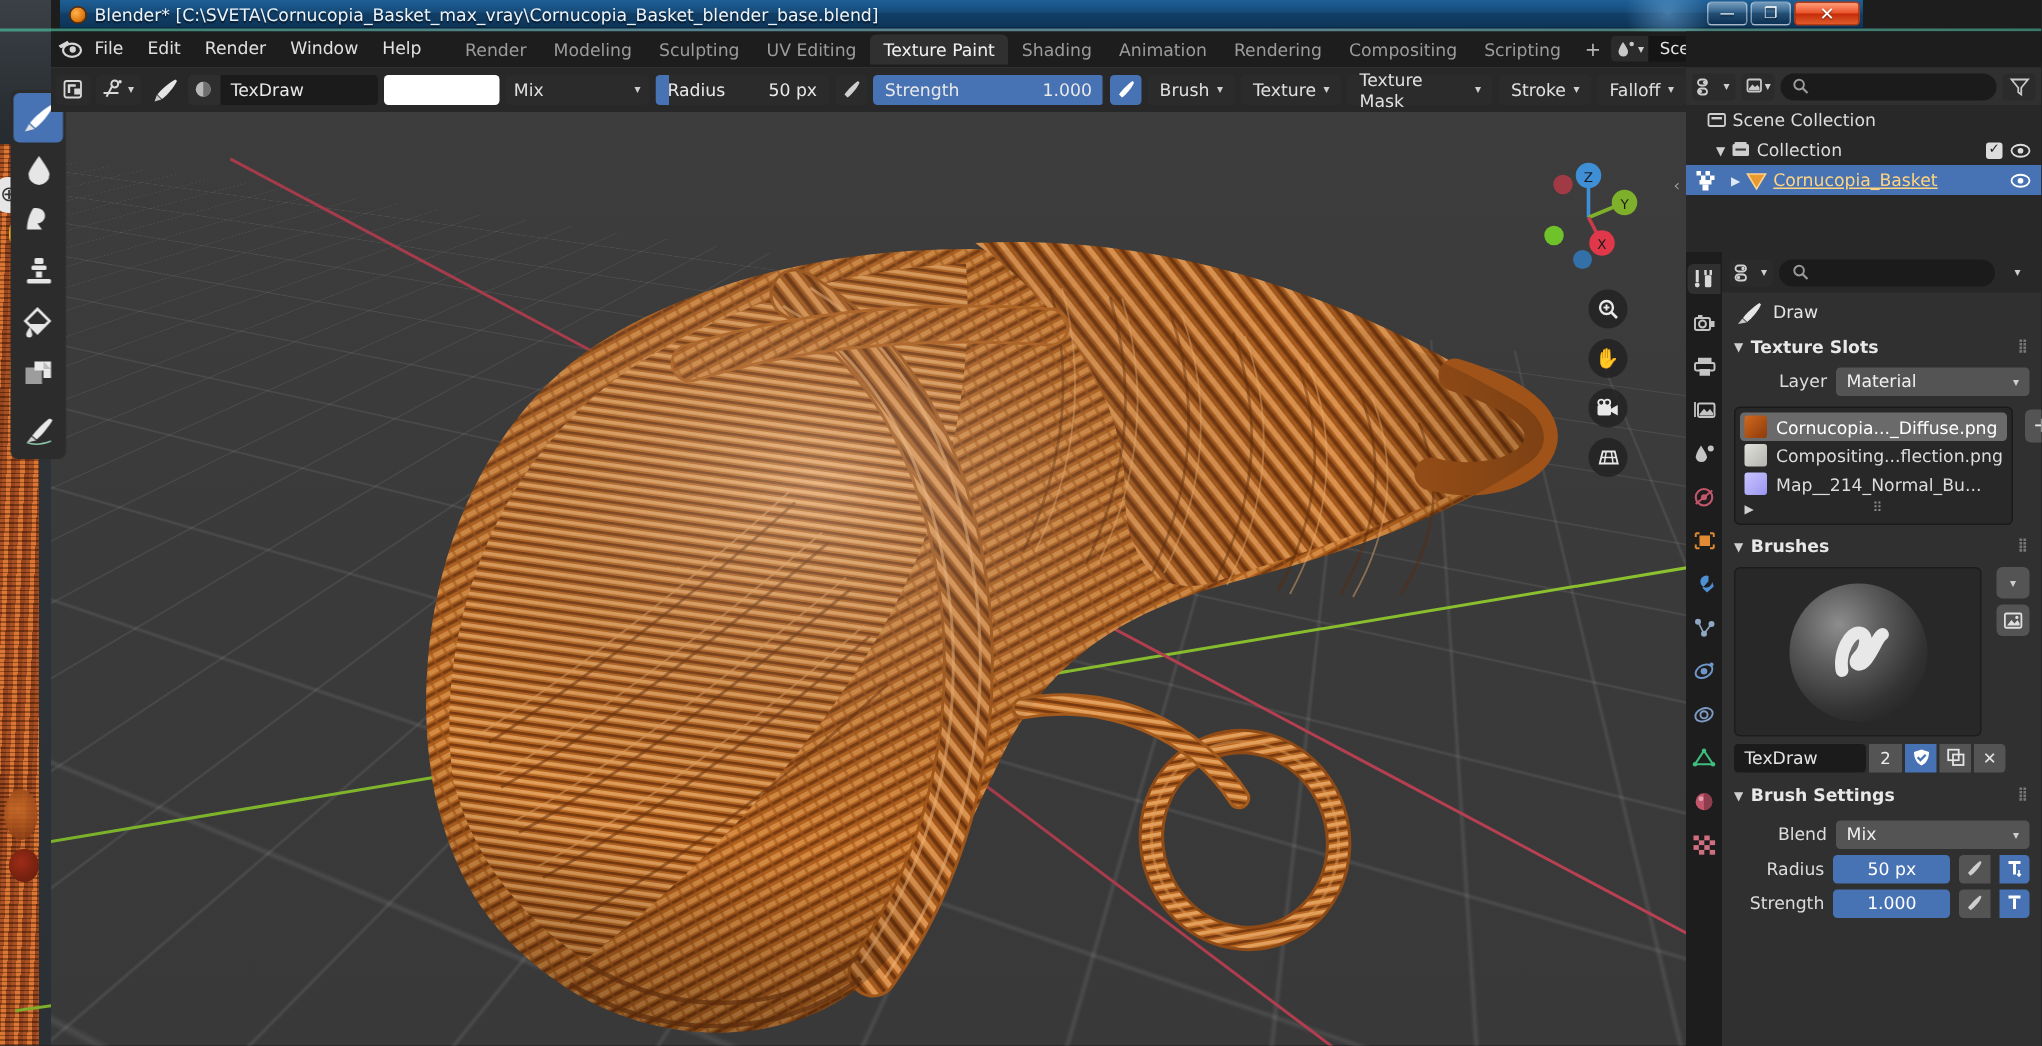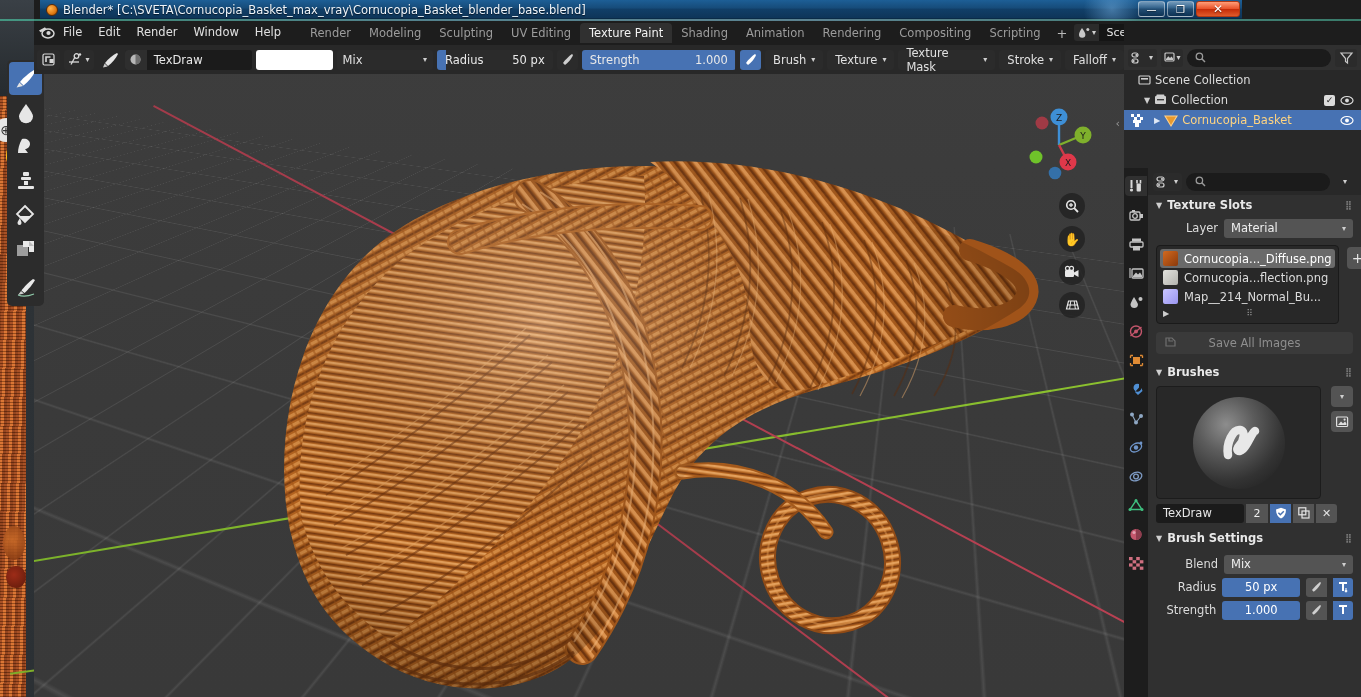--- a/index.html
+++ b/index.html
@@ -155,21 +155,21 @@
 
   
   .rcol { position:absolute; left:1124px; top:21px; width:237px; height:676px; background:#1d1d1d;}
   
   .outliner { position:absolute; left:0; top:24px; width:237px; height:123px; background:#282828;}
   .ol-header { height:25px; background:#303030; display:flex; align-items:center; gap:4px; padding:0 4px;}
   .ol-filter { flex:1; height:18px; background:#1b1b1b; border-radius:9px; display:flex;align-items:center;
     padding-left:8px; color:#888;}
   .ol-row { height:20px; display:flex; align-items:center; gap:4px; padding-left:6px; font-size:11.5px; color:#dcdcdc;}
   .ol-row.sel { background:#4772b3; }
-  .ol-row.sel .olname { color:#ffd481; }
+  .ol-row.sel .olname { color:#ffd481;text-decoration:underline; }
   .ol-right { margin-left:auto; display:flex; gap:5px; padding-right:7px; align-items:center;}
   .chkbox { width:11px;height:11px; background:#dcdcdc; border-radius:2px; color:#222; font-size:9px;
     display:flex;align-items:center;justify-content:center;}
 
   
   .props { position:absolute; left:0; top:147px; width:237px; height:550px; background:#303030; display:flex;}
   .ptabs { width:24px; background:#1d1d1d; padding-top:8px; display:flex; flex-direction:column; align-items:center; gap:9px;}
   .ptab { width:22px;height:20px; display:flex;align-items:center;justify-content:center; border-radius:4px 0 0 4px;}
   .ptab.active { background:#303030; }
   .pbody { flex:1; overflow:hidden; position:relative;}
@@ -928,20 +928,27 @@
             <svg width="11" height="11" viewBox="0 0 11 11">
                 <circle cx="4.4" cy="4.4" r="3.2" fill="none" stroke="#9a9a9a" stroke-width="1.3"></circle>
                 <line x1="6.8" y1="6.8" x2="10" y2="10" stroke="#9a9a9a" stroke-width="1.5"></line>
               </svg>
           </div>
           <div class="vh-icobtn" style="background:transparent;">
               <span class="chev">▾</span>
             </div>
         </div>
 
+        <div class="p-crumb">
+          <svg width="18" height="15" viewBox="0 0 18 15">
+              <path d="M16 1 C 12 3.5, 7 8, 5 11 L7.8 13.6 C 11 11, 15.5 6, 17 2 Z" fill="#e6e6e6"></path>
+              <path d="M4.6 11.4 L7.4 14 L1.6 15 Z" fill="#c6c6c6"></path>
+            </svg>
+          <span>Draw</span>
+        </div>
 
         <div class="panel-hdr">
           <span class="tri">▼</span>
           <span>Texture Slots</span>
           <span class="dots">⣿</span>
         </div>
 
         <div class="prow">
           <span class="lab">Layer</span>
           <div class="pfield">
@@ -951,45 +958,36 @@
         </div>
 
         <div style="display:flex; align-items:flex-start;">
           <div class="texlist" style="flex:1;">
             <div class="texrow sel">
               <span class="swatch" style="background:linear-gradient(135deg,#d2691e,#8b3a0c);"></span>
               <span>Cornucopia..._Diffuse.png</span>
             </div>
             <div class="texrow">
               <span class="swatch" style="background:linear-gradient(135deg,#e2e2de,#b3b3ad);"></span>
-              <span>Cornucopia...flection.png</span>
+              <span>Compositing...flection.png</span>
             </div>
             <div class="texrow">
               <span class="swatch" style="background:linear-gradient(135deg,#c9c6ff,#9a95ef);"></span>
               <span>Map__214_Normal_Bu...</span>
             </div>
             <div class="texlist-foot">
               <span class="tri">▶</span>
               <span class="dd">⠿</span>
             </div>
           </div>
           <div style="padding:6px 8px 0 0;">
             <div class="addbtn">+</div>
           </div>
         </div>
 
-        <div class="bigbtn">
-          <span class="bico">
-            <svg width="13" height="13" viewBox="0 0 13 13">
-                <path d="M2 11 L2 3 L8 3 L11 6 L11 11 Z" fill="none" stroke="#6f6f6f" stroke-width="1.2"></path>
-                <path d="M5 3 L5 6 L9 6" fill="none" stroke="#6f6f6f" stroke-width="1.2"></path>
-              </svg>
-          </span>
-          <span>Save All Images</span>
-        </div>
 
         <div class="panel-hdr" style="margin-top:4px;">
           <span class="tri">▼</span>
           <span>Brushes</span>
           <span class="dots">⣿</span>
         </div>
 
         <div style="display:flex;">
           <div class="brushprev" style="flex:1;">
             <div class="brushball">

